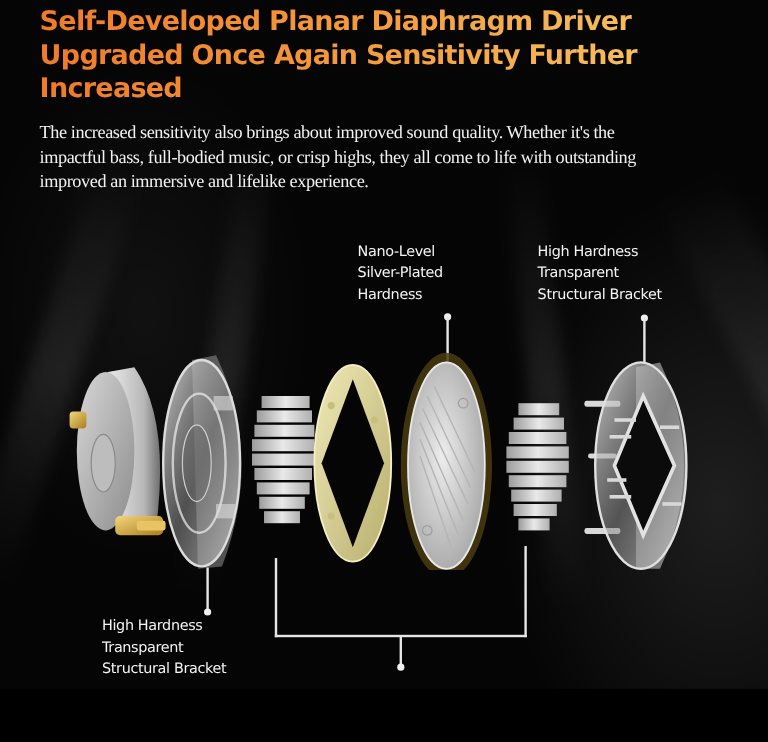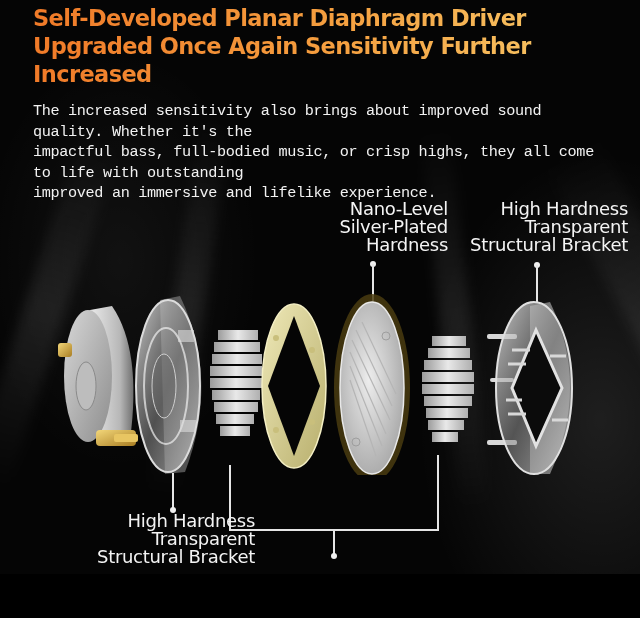--- a/index.html
+++ b/index.html
@@ -16,26 +16,26 @@
   .beam { position: absolute; background: linear-gradient(to bottom, rgba(255,255,255,0), rgba(255,255,255,0.09), rgba(255,255,255,0)); filter: blur(6px); transform-origin: top center; }
   .title {
     position: absolute; left: 33px; top: 4px; width: 560px;
     font-family: "DejaVu Sans", sans-serif; font-weight: bold;
     font-size: 22.5px; line-height: 28px; letter-spacing: -0.6px;
     background: linear-gradient(90deg, #f07a28 0%, #f5a040 55%, #f7c868 100%);
     -webkit-background-clip: text; background-clip: text; color: transparent;
   }
   .intro {
     position: absolute; left: 33px; top: 101px; width: 580px;
-    font-family: Liberation Mono, monospace; font-size: 15.2px; line-height: 20.5px;
+    font-family: Liberation Serif, serif; font-size: 15.2px; line-height: 20.5px;
     color: #f2f2f2; letter-spacing: -0.35px;
   }
   .label {
-    position: absolute; text-align: right; font-family: "DejaVu Sans", sans-serif;
-    font-size: 18px; line-height: 18px; color: #f4f4f4; letter-spacing: -0.3px;
+    position: absolute; text-align: left; font-family: "DejaVu Sans", sans-serif;
+    font-size: 12px; line-height: 18px; color: #f4f4f4; letter-spacing: -0.3px;
   }
   .vline { position: absolute; width: 1.5px; background: #e6e6e6; }
   .hline { position: absolute; height: 1.5px; background: #e6e6e6; }
   .dot { position: absolute; width: 6px; height: 6px; border-radius: 50%; background: #f0f0f0; }
   .part { position: absolute; }
 </style>
 </head>
 <body>
 
 <div class="stage">

